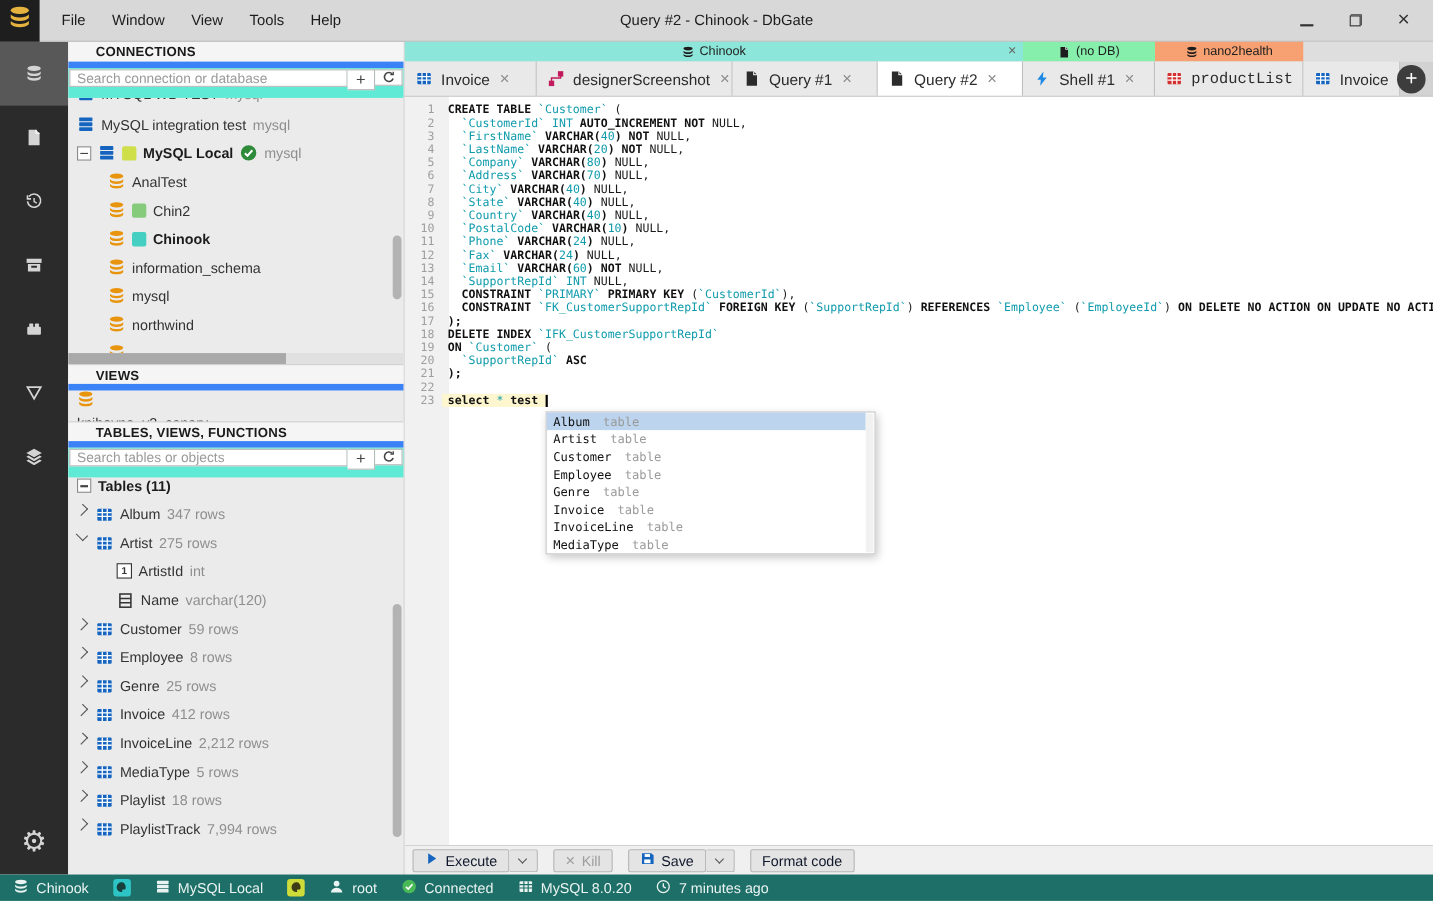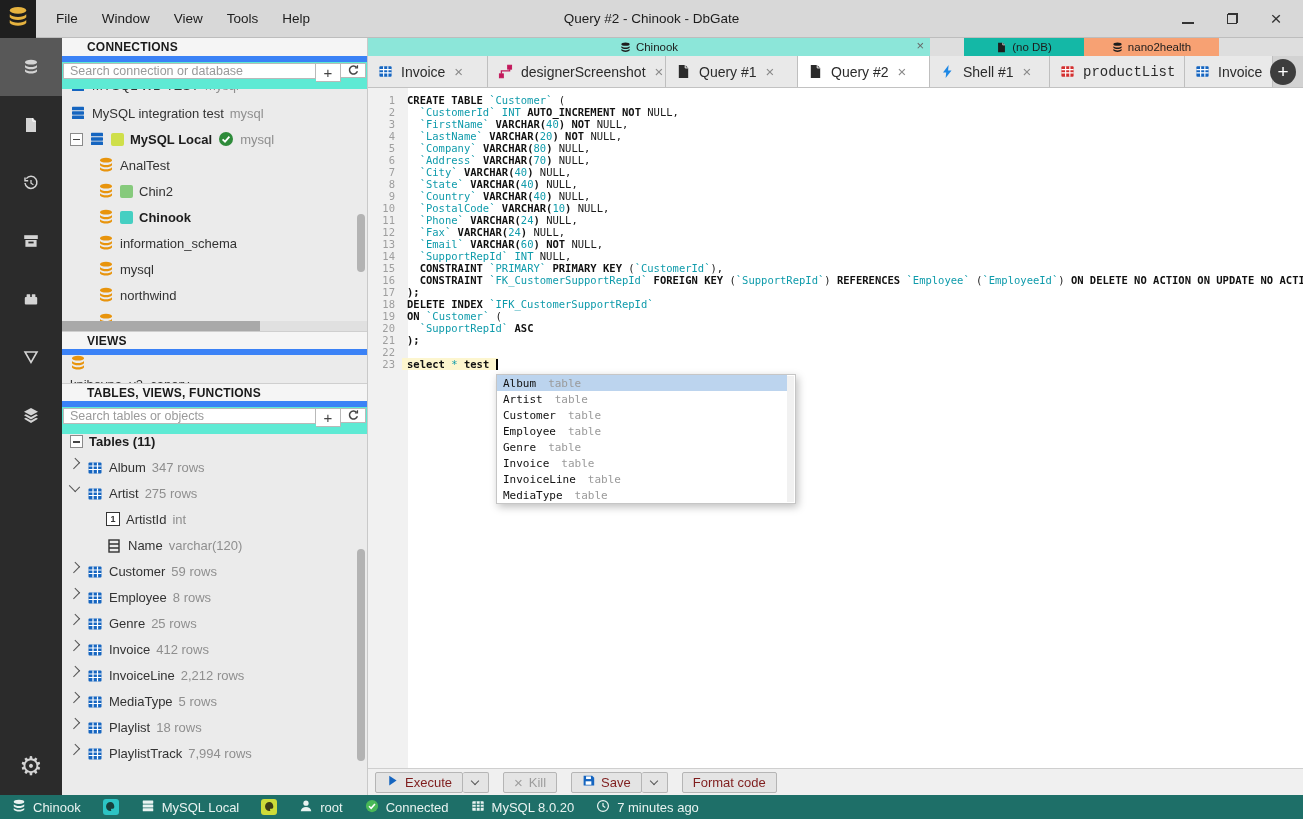--- a/index.html
+++ b/index.html
@@ -91,21 +91,21 @@
   .ac { position:absolute; left:128px; top:286px; width:300px; background:#fff; border:1px solid #c6c6c6; box-shadow:2px 3px 8px rgba(0,0,0,.25); padding-right:8px; }
   .ac-row { height:16px; display:flex; align-items:center; font-family:"DejaVu Sans Mono", monospace; font-size:11px; padding-left:6px; gap:12px; }
   .ac-row.sel { background:#bcd4ee; }
   .ac-row .nm { color:#111; }
   .ac-row .tp { color:#9a9a9a; }
   .ac-scroll { position:absolute; right:1px; top:1px; bottom:1px; width:7px; background:#f1f1f1; }
 
   
   .toolbar { height:27px; flex:0 0 27px; background:#f0f0f0; border-top:1px solid #cfcfcf; display:flex; align-items:center; padding-left:7px; gap:14px; }
   .btn-group { display:flex; }
-  .tbtn { height:21px; background:#e4e4e4; border:1px solid #b5b5b5; border-radius:2px; display:flex; align-items:center; gap:6px; padding:0 10px; font-size:13px; color:#7f1d1d; }
+  .tbtn { height:21px; background:#e4e4e4; border:1px solid #b5b5b5; border-radius:2px; display:flex; align-items:center; gap:6px; padding:0 10px; font-size:13px; color:#0f172a; }
   .tbtn svg { width:13px; height:13px; }
   .tbtn.drop { width:26px; padding:0; justify-content:center; border-left:none; }
   .tbtn.disabled { color:#9d9d9d; }
   .dchev { width:6px; height:6px; border-right:1.5px solid #555; border-bottom:1.5px solid #555; transform:rotate(45deg); margin-top:-3px; }
   .killx { color:#9d9d9d; font-size:15px; }
 
   
   .statusbar { height:24px; flex:0 0 24px; background:#1e6f68; display:flex; align-items:center; color:#e9f3f1; font-size:13px; gap:22px; padding-left:12px; }
   .sb-item { display:flex; align-items:center; gap:7px; }
   .sb-item svg { width:14px; height:14px; }
@@ -532,21 +532,21 @@
             <span class="ticon" style="color: rgb(29, 29, 29); width: 11px; height: 11px; flex: 0 0 11px;">
               <svg viewBox="0 0 16 16" fill="currentColor">
                 <ellipse cx="8" cy="3.2" rx="6" ry="2.4"></ellipse>
                 <path d="M2 6c1.2 1.4 3.4 2 6 2s4.8-.6 6-2v2.2c-1.2 1.4-3.4 2-6 2s-4.8-.6-6-2z"></path>
                 <path d="M2 10.2c1.2 1.4 3.4 2 6 2s4.8-.6 6-2v2.2c-1.2 1.4-3.4 2-6 2s-4.8-.6-6-2z"></path>
               </svg>
             </span>
             <span>Chinook</span>
             <span class="gx">×</span>
           </div>
-          <div class="groupseg" style="width: 120px; background: #14b8a6; margin-left: 34px;">
+          <div class="groupseg" style="width: 120px; background: #86efac;">
             <span class="ticon" style="color: rgb(29, 29, 29); width: 11px; height: 11px; flex: 0 0 11px;">
               <svg viewBox="0 0 16 16" fill="currentColor">
                 <path d="M3 1h6.8L13 4.2V15H3z"></path>
                 <path d="M9.8 1v3.2H13" fill="none" stroke="#fff" stroke-width="1"></path>
               </svg>
             </span>
             <span>(no DB)</span>
           </div>
           <div class="groupseg" style="width: 135px; background: rgb(247, 161, 115);">
             <span class="ticon" style="color: rgb(29, 29, 29); width: 11px; height: 11px; flex: 0 0 11px;">

